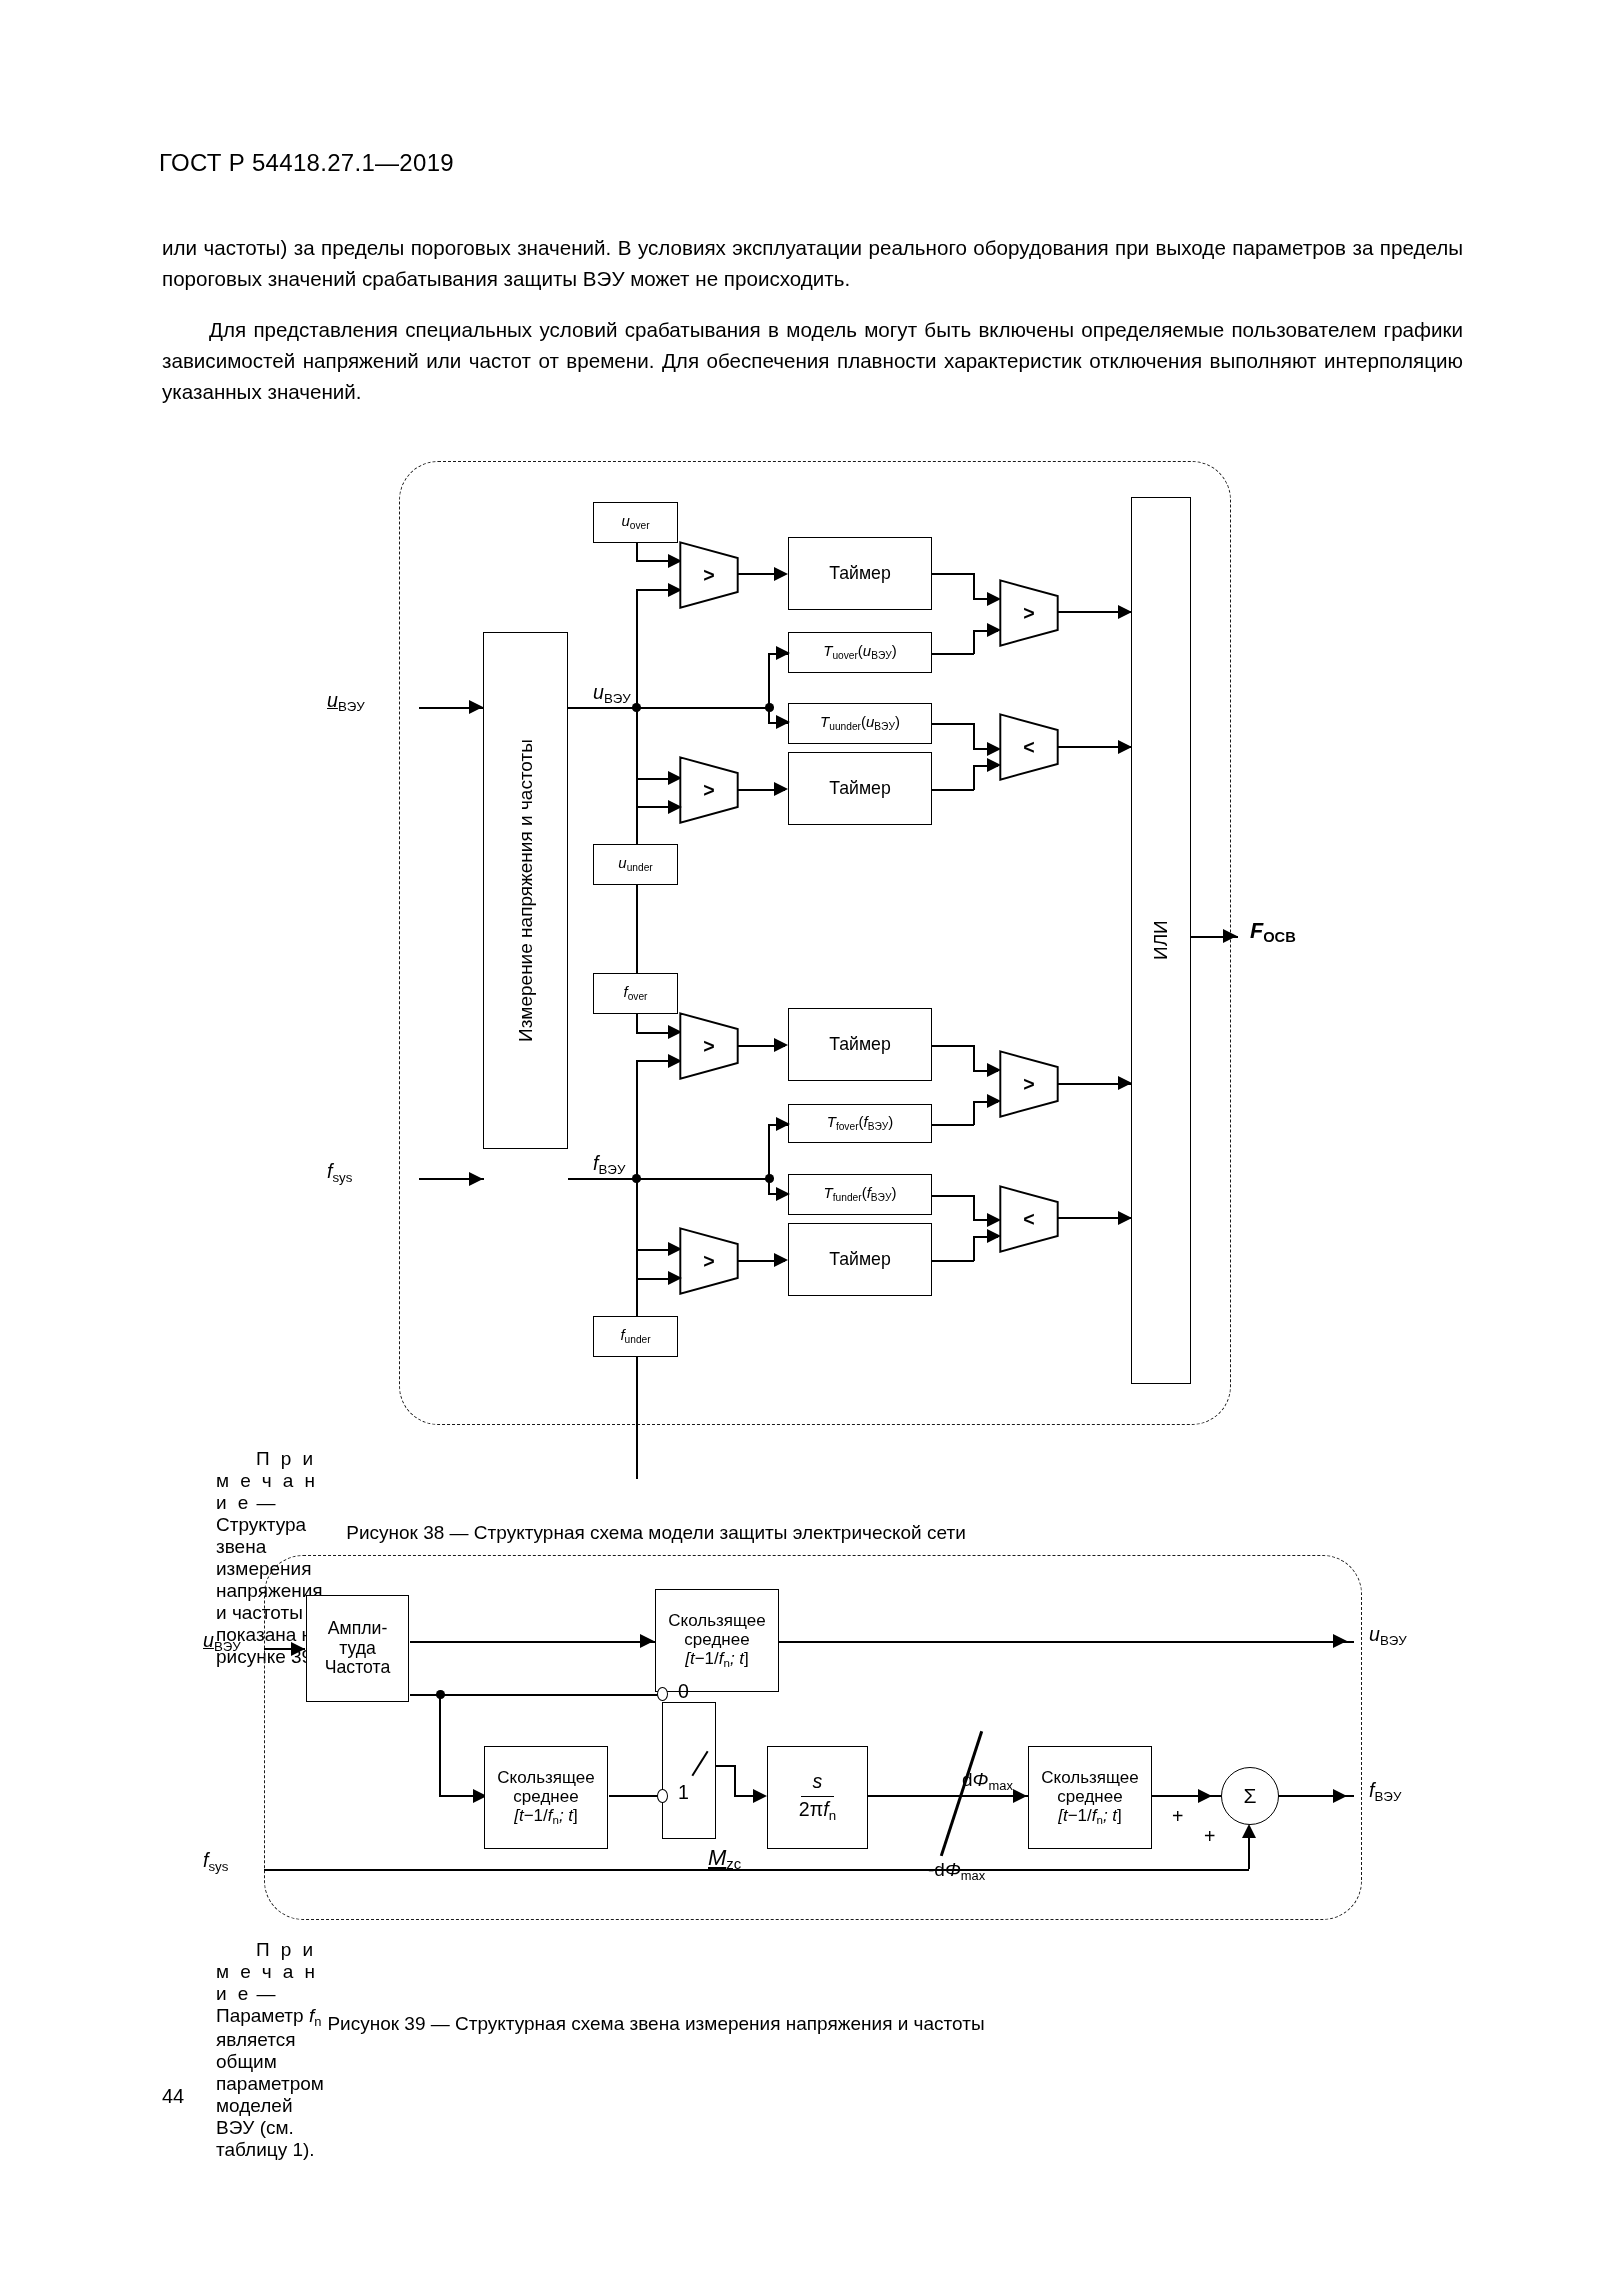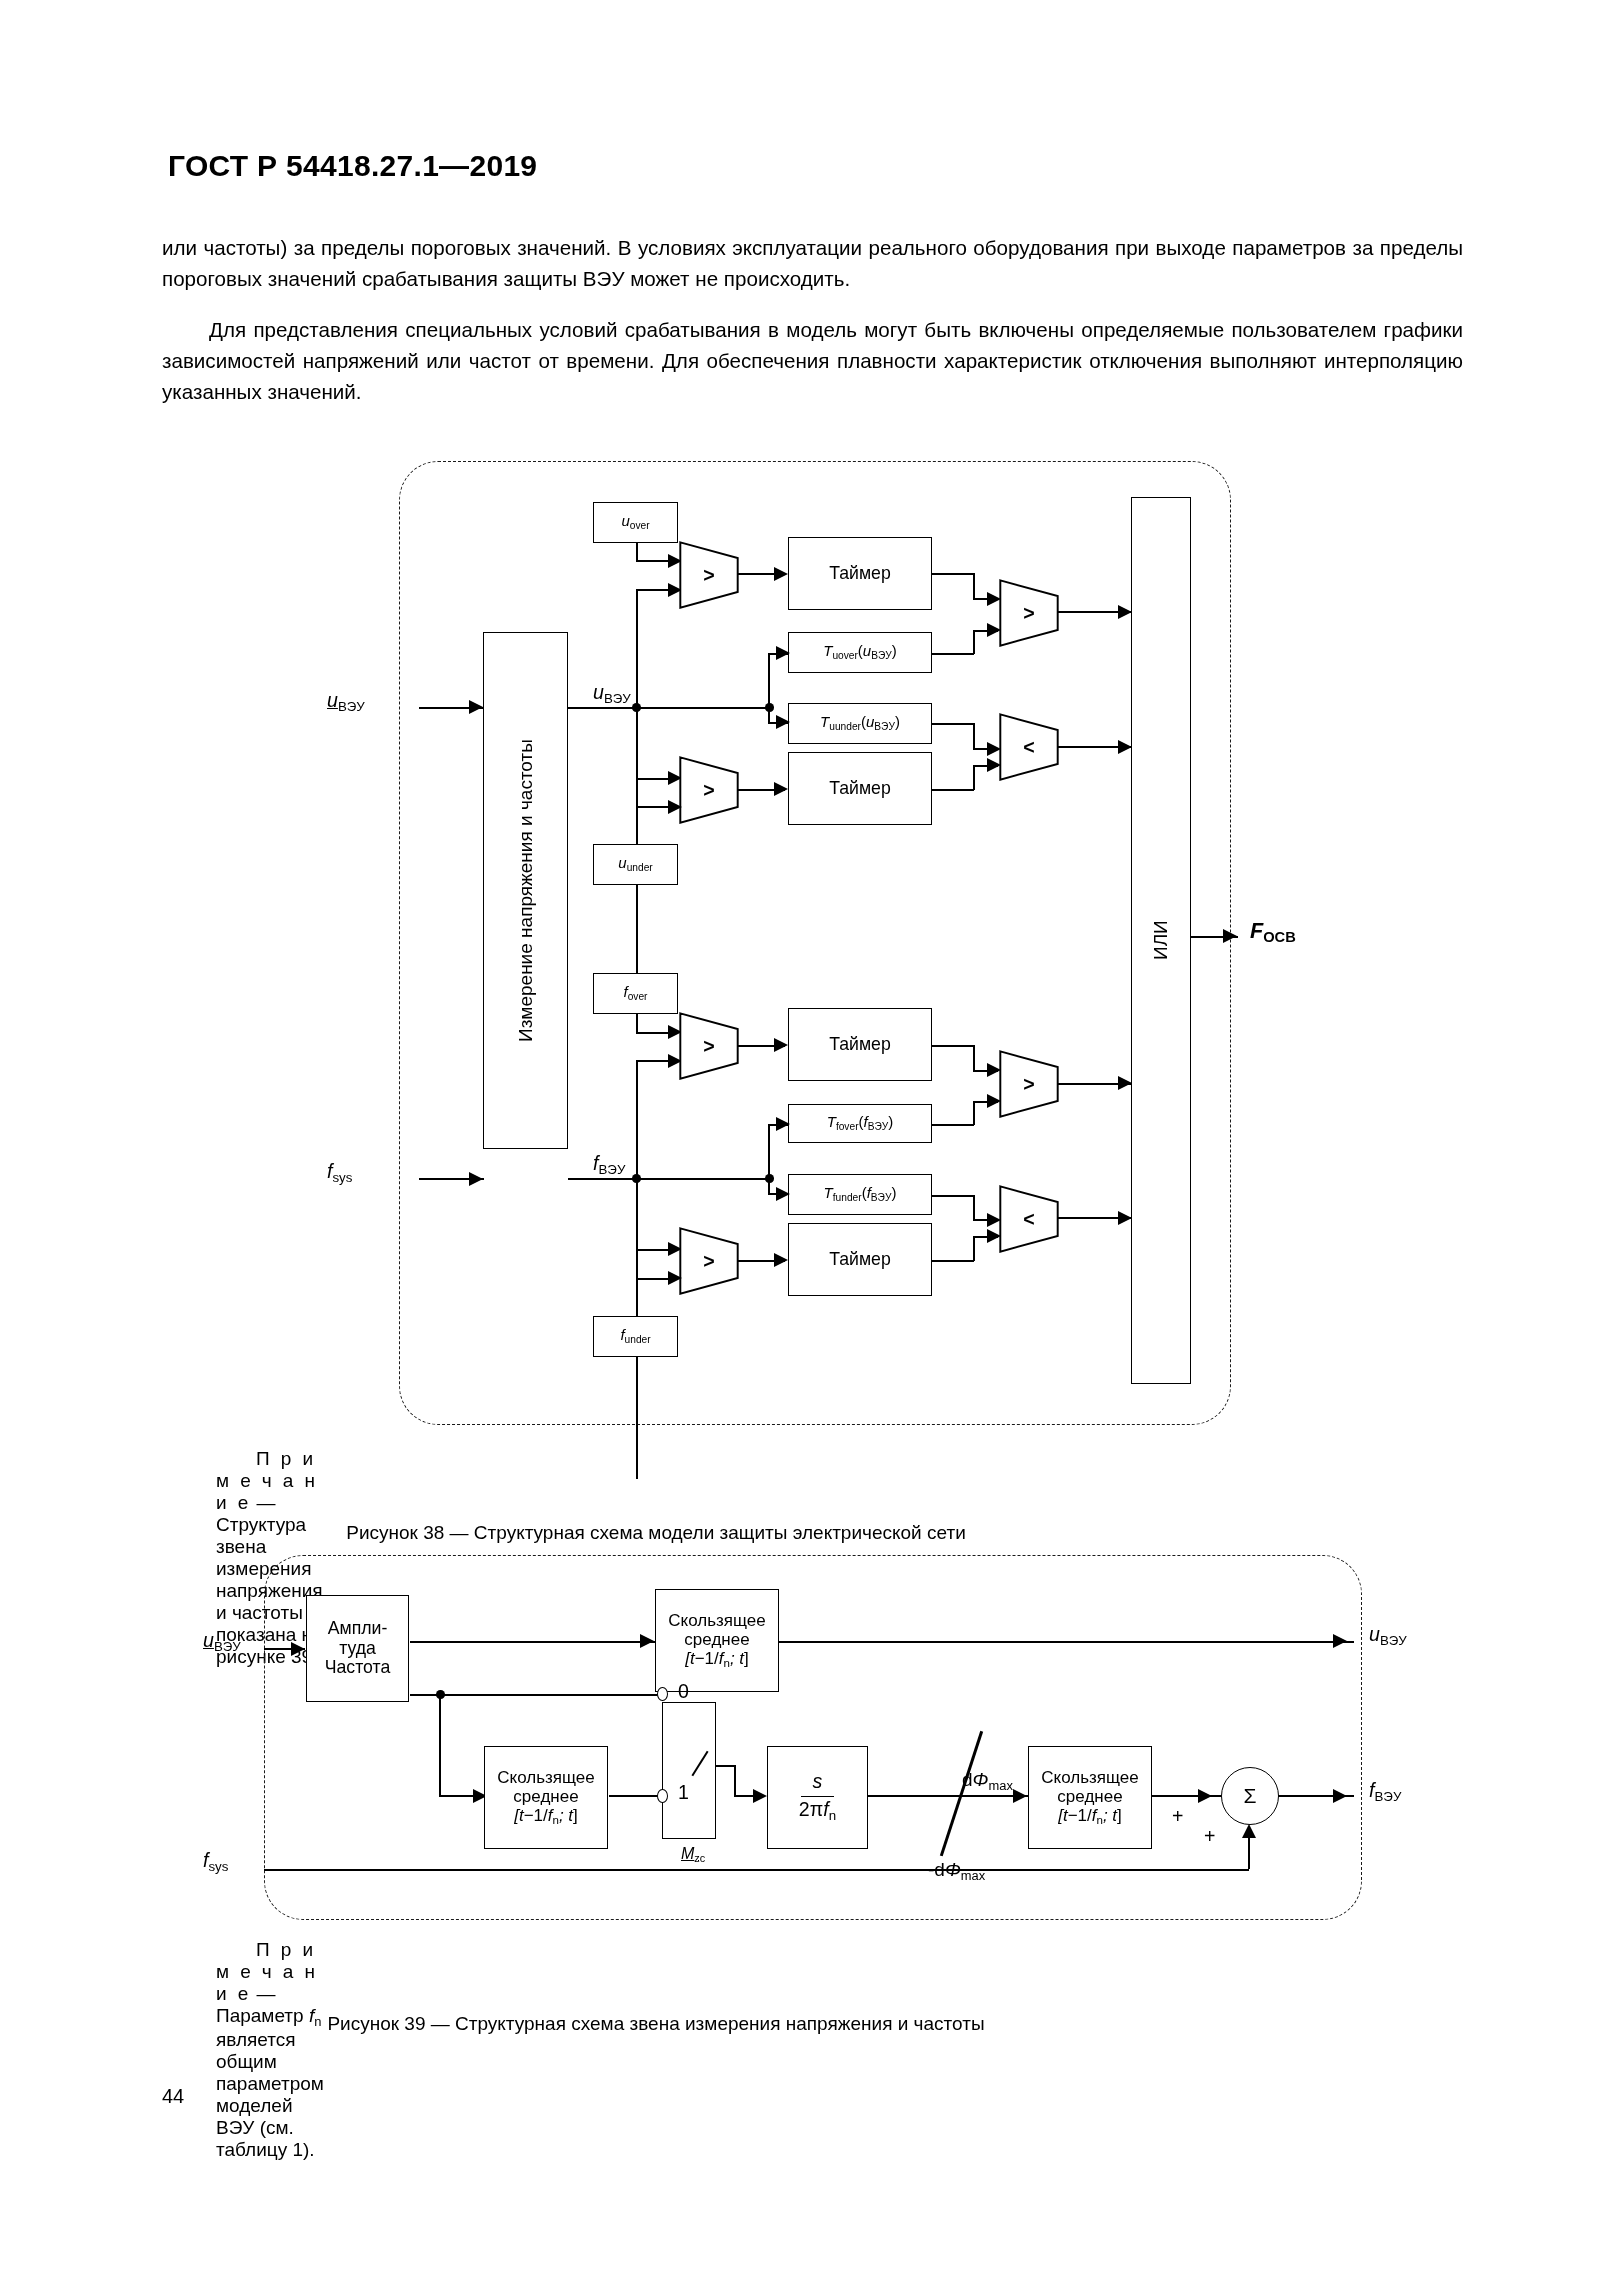--- a/index.html
+++ b/index.html
@@ -1,21 +1,21 @@
 <!DOCTYPE html>
 <html style="font-size:10.5px"><head>
 <meta charset="utf-8">
 <style>
   html,body{margin:0;padding:0;background:#fff;}
   body{width:1624px;height:2295px;position:relative;
        font-family:"Liberation Sans","DejaVu Sans",sans-serif;color:#000;}
   .page{position:absolute;inset:0;}
 
   
-  .std-header{position:absolute;left:168px;top:149px;font-size:30px;font-weight:bold;letter-spacing:0.3px;}
+  .std-header{position:absolute;left:159px;top:149px;font-size:24px;font-weight:normal;letter-spacing:0.3px;}
   .body-text{position:absolute;font-size:20.6px;line-height:31px;text-align:justify;
              text-justify:inter-word;}
   #para1{left:162px;top:232px;width:1301px;}
   #para2{left:162px;top:314px;width:1301px;text-indent:47px;}
   #para3{left:162px;top:409px;width:1301px;text-indent:47px;}
 
   .note{position:absolute;font-size:19px;}
   #note38{left:216px;top:1448px;}
   #note39{left:216px;top:1939px;}
   .note .sp{letter-spacing:2.9px;margin-left:40px;}
@@ -354,21 +354,21 @@
       <span>среднее</span>
       <span><span class="ital">[t</span>−1/<span class="ital">f</span><span class="sub">n</span><span class="ital">; t</span>]</span>
     </div>
     <div class="line hl" style="left:609px;top:1795px;width:54px;"></div>
 
     <div class="mux" style="left:662px;top:1702px;width:54px;height:137px;"></div>
     <div class="port" style="left:657px;top:1687px;"></div>
     <div class="port" style="left:657px;top:1789px;"></div>
     <div class="lbl" style="left:678px;top:1680px;font-size:19.6px;">0</div>
     <div class="lbl" style="left:678px;top:1781px;font-size:19.6px;">1</div>
-    <div class="lbl" style="left:681px;top:1845px;font-size:16px;text-decoration:underline;">
+    <div class="lbl" style="left:708px;top:1845px;font-size:22px;text-decoration:underline;">
       <span class="ital">M</span><span class="sub">zc</span>
     </div>
 
     <div class="sat" style="left:699px;top:1749px;width:2px;height:29px;transform:rotate(32deg);"></div>
 
     <div class="line hl" style="left:716px;top:1765px;width:19.6px;"></div>
     <div class="line vl" style="left:734px;top:1765px;height:30px;"></div>
     <div class="line hl" style="left:734px;top:1795px;width:30px;"></div>
     <div class="arrow" style="left:753px;top:1789px;"></div>
 

